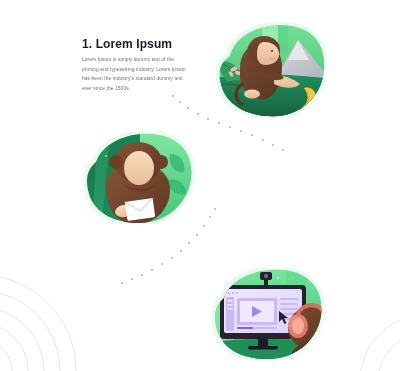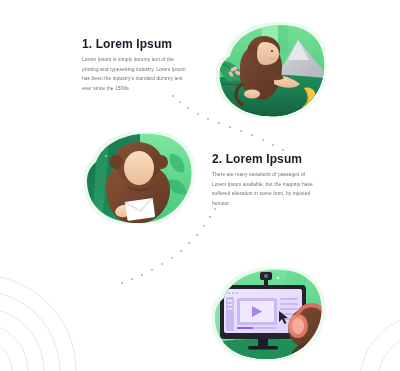--- a/index.html
+++ b/index.html
@@ -176,24 +176,20 @@
         <circle cx="64" cy="33" r="1.1"></circle>
           <circle cx="53" cy="29" r="1.1"></circle>
         <circle cx="43" cy="24" r="1.1"></circle>
           <circle cx="33" cy="18" r="1.1"></circle>
         <circle cx="25" cy="12" r="1.1"></circle>
           <circle cx="18" cy="6" r="1.1"></circle>
       </g>
     </svg>
   </div>
 
-  <div class="text-block tb-2">
-    <h3 class="heading">2. Lorem Ipsum</h3>
-    <p class="body-copy">There are many variations of passages of Lorem Ipsum available, but the majority have suffered alteration in some form, by injected humour.</p>
-  </div>
 
   <div class="illus ill-2">
     <svg viewBox="0 0 112 92">
       <defs>
         <clipPath id="blob2">
           <path d="M12 30 C20 8 50 -2 76 3 C100 8 110 26 107 48 C104 70 84 90 58 91 C30 92 8 80 4 58 C1 44 5 36 12 30 Z"></path>
         </clipPath>
         <linearGradient id="g2halo" x1="0" y1="0" x2="1" y2="1">
           <stop offset="0%" stop-color="#e8f8ec"></stop>
             <stop offset="100%" stop-color="#f2fbf4"></stop>

